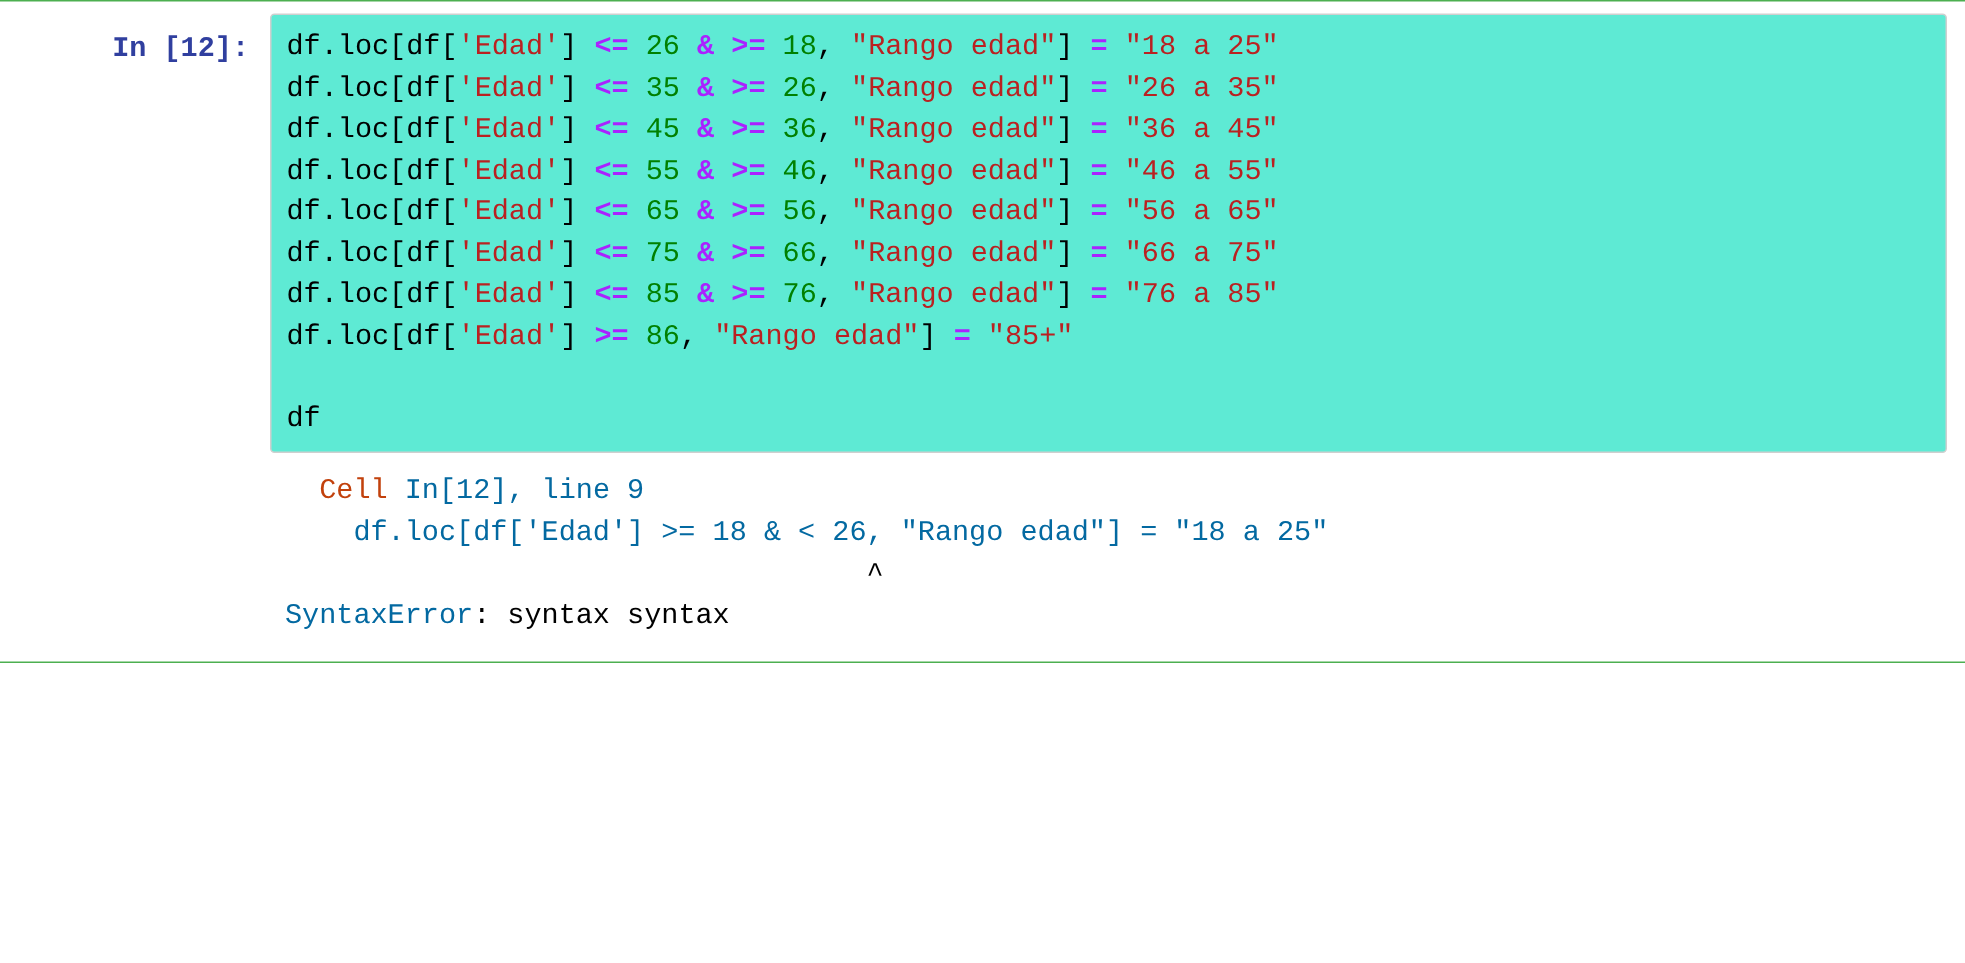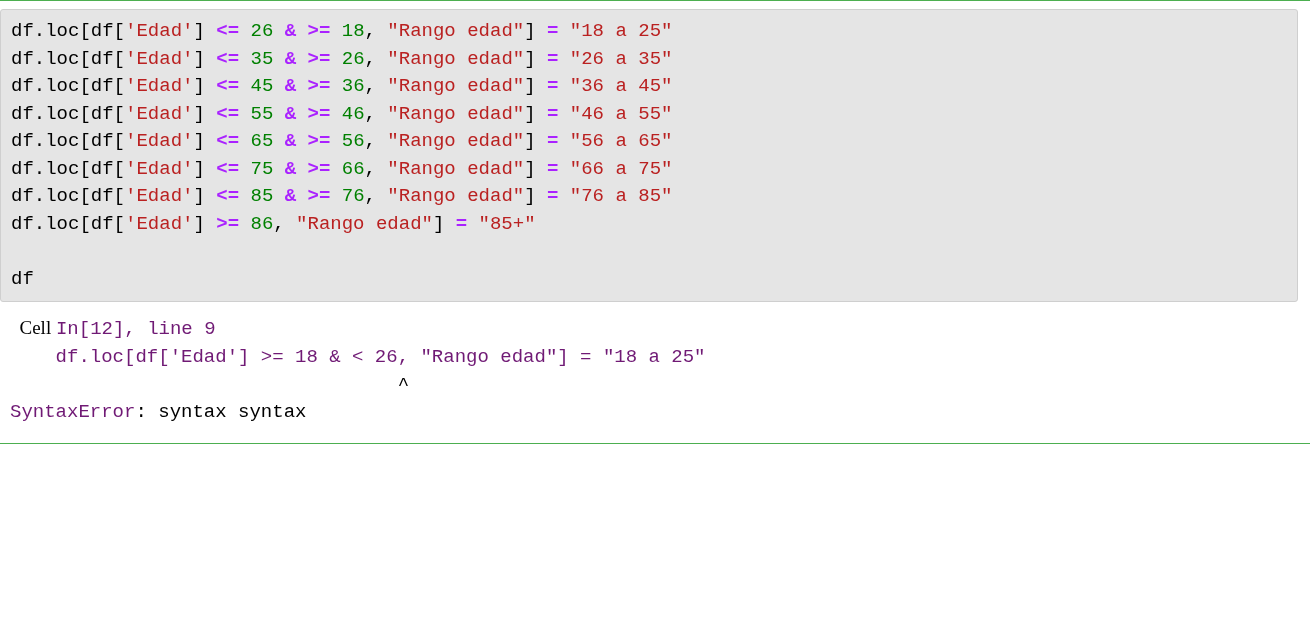--- a/index.html
+++ b/index.html
@@ -28,44 +28,47 @@
     color: #303F9F;
     font-weight: bold;
     white-space: pre;
   }
   .code-col {
     flex: 1;
     padding-right: 12px;
   }
   .input-area {
     border: 1px solid #cfcfcf;
-    background: #e5e5e5;
+    background: #5eead4;
     border-radius: 3px;
     padding: 8px 10px;
     white-space: pre;
     overflow-x: auto;
   }
   .output-area {
     padding: 12px 10px 8px 10px;
     white-space: pre;
   }
   .tok-default { color: #000; }
   .tok-op      { color: #AA22FF; font-weight: bold; }
   .tok-str     { color: #BA2121; }
   .tok-num     { color: #008000; }
-  .tok-cell    { color: #000000; font-family: Liberation Serif, serif; }
-  .tok-err     { color: #701a75; }
+  .tok-cell    { color: #c2410c; }
+  .tok-err     { color: #0369a1; }
   .tok-errlbl  { color: #000; }
   .tok-caret   { color: #000; }
   .blank-line  { height: 1.45em; }
 </style>
 </head>
 <body>
 
 <div class="cell">
+  <div class="prompt-col">
+    <span class="prompt-label">In [12]:</span>
+  </div>
   <div class="code-col">
     <div class="input-area"><span class="tok-default">df.loc[df[</span><span class="tok-str">'Edad'</span><span class="tok-default">] </span><span class="tok-op">&lt;=</span><span class="tok-default"> </span><span class="tok-num">26</span><span class="tok-default"> </span><span class="tok-op">&amp;</span><span class="tok-default"> </span><span class="tok-op">&gt;=</span><span class="tok-default"> </span><span class="tok-num">18</span><span class="tok-default">, </span><span class="tok-str">"Rango edad"</span><span class="tok-default">] </span><span class="tok-op">=</span><span class="tok-default"> </span><span class="tok-str">"18 a 25"</span>
 <span class="tok-default">df.loc[df[</span><span class="tok-str">'Edad'</span><span class="tok-default">] </span><span class="tok-op">&lt;=</span><span class="tok-default"> </span><span class="tok-num">35</span><span class="tok-default"> </span><span class="tok-op">&amp;</span><span class="tok-default"> </span><span class="tok-op">&gt;=</span><span class="tok-default"> </span><span class="tok-num">26</span><span class="tok-default">, </span><span class="tok-str">"Rango edad"</span><span class="tok-default">] </span><span class="tok-op">=</span><span class="tok-default"> </span><span class="tok-str">"26 a 35"</span>
 <span class="tok-default">df.loc[df[</span><span class="tok-str">'Edad'</span><span class="tok-default">] </span><span class="tok-op">&lt;=</span><span class="tok-default"> </span><span class="tok-num">45</span><span class="tok-default"> </span><span class="tok-op">&amp;</span><span class="tok-default"> </span><span class="tok-op">&gt;=</span><span class="tok-default"> </span><span class="tok-num">36</span><span class="tok-default">, </span><span class="tok-str">"Rango edad"</span><span class="tok-default">] </span><span class="tok-op">=</span><span class="tok-default"> </span><span class="tok-str">"36 a 45"</span>
 <span class="tok-default">df.loc[df[</span><span class="tok-str">'Edad'</span><span class="tok-default">] </span><span class="tok-op">&lt;=</span><span class="tok-default"> </span><span class="tok-num">55</span><span class="tok-default"> </span><span class="tok-op">&amp;</span><span class="tok-default"> </span><span class="tok-op">&gt;=</span><span class="tok-default"> </span><span class="tok-num">46</span><span class="tok-default">, </span><span class="tok-str">"Rango edad"</span><span class="tok-default">] </span><span class="tok-op">=</span><span class="tok-default"> </span><span class="tok-str">"46 a 55"</span>
 <span class="tok-default">df.loc[df[</span><span class="tok-str">'Edad'</span><span class="tok-default">] </span><span class="tok-op">&lt;=</span><span class="tok-default"> </span><span class="tok-num">65</span><span class="tok-default"> </span><span class="tok-op">&amp;</span><span class="tok-default"> </span><span class="tok-op">&gt;=</span><span class="tok-default"> </span><span class="tok-num">56</span><span class="tok-default">, </span><span class="tok-str">"Rango edad"</span><span class="tok-default">] </span><span class="tok-op">=</span><span class="tok-default"> </span><span class="tok-str">"56 a 65"</span>
 <span class="tok-default">df.loc[df[</span><span class="tok-str">'Edad'</span><span class="tok-default">] </span><span class="tok-op">&lt;=</span><span class="tok-default"> </span><span class="tok-num">75</span><span class="tok-default"> </span><span class="tok-op">&amp;</span><span class="tok-default"> </span><span class="tok-op">&gt;=</span><span class="tok-default"> </span><span class="tok-num">66</span><span class="tok-default">, </span><span class="tok-str">"Rango edad"</span><span class="tok-default">] </span><span class="tok-op">=</span><span class="tok-default"> </span><span class="tok-str">"66 a 75"</span>
 <span class="tok-default">df.loc[df[</span><span class="tok-str">'Edad'</span><span class="tok-default">] </span><span class="tok-op">&lt;=</span><span class="tok-default"> </span><span class="tok-num">85</span><span class="tok-default"> </span><span class="tok-op">&amp;</span><span class="tok-default"> </span><span class="tok-op">&gt;=</span><span class="tok-default"> </span><span class="tok-num">76</span><span class="tok-default">, </span><span class="tok-str">"Rango edad"</span><span class="tok-default">] </span><span class="tok-op">=</span><span class="tok-default"> </span><span class="tok-str">"76 a 85"</span>
 <span class="tok-default">df.loc[df[</span><span class="tok-str">'Edad'</span><span class="tok-default">] </span><span class="tok-op">&gt;=</span><span class="tok-default"> </span><span class="tok-num">86</span><span class="tok-default">, </span><span class="tok-str">"Rango edad"</span><span class="tok-default">] </span><span class="tok-op">=</span><span class="tok-default"> </span><span class="tok-str">"85+"</span>
 <div class="blank-line"></div><span class="tok-default">df</span></div>

